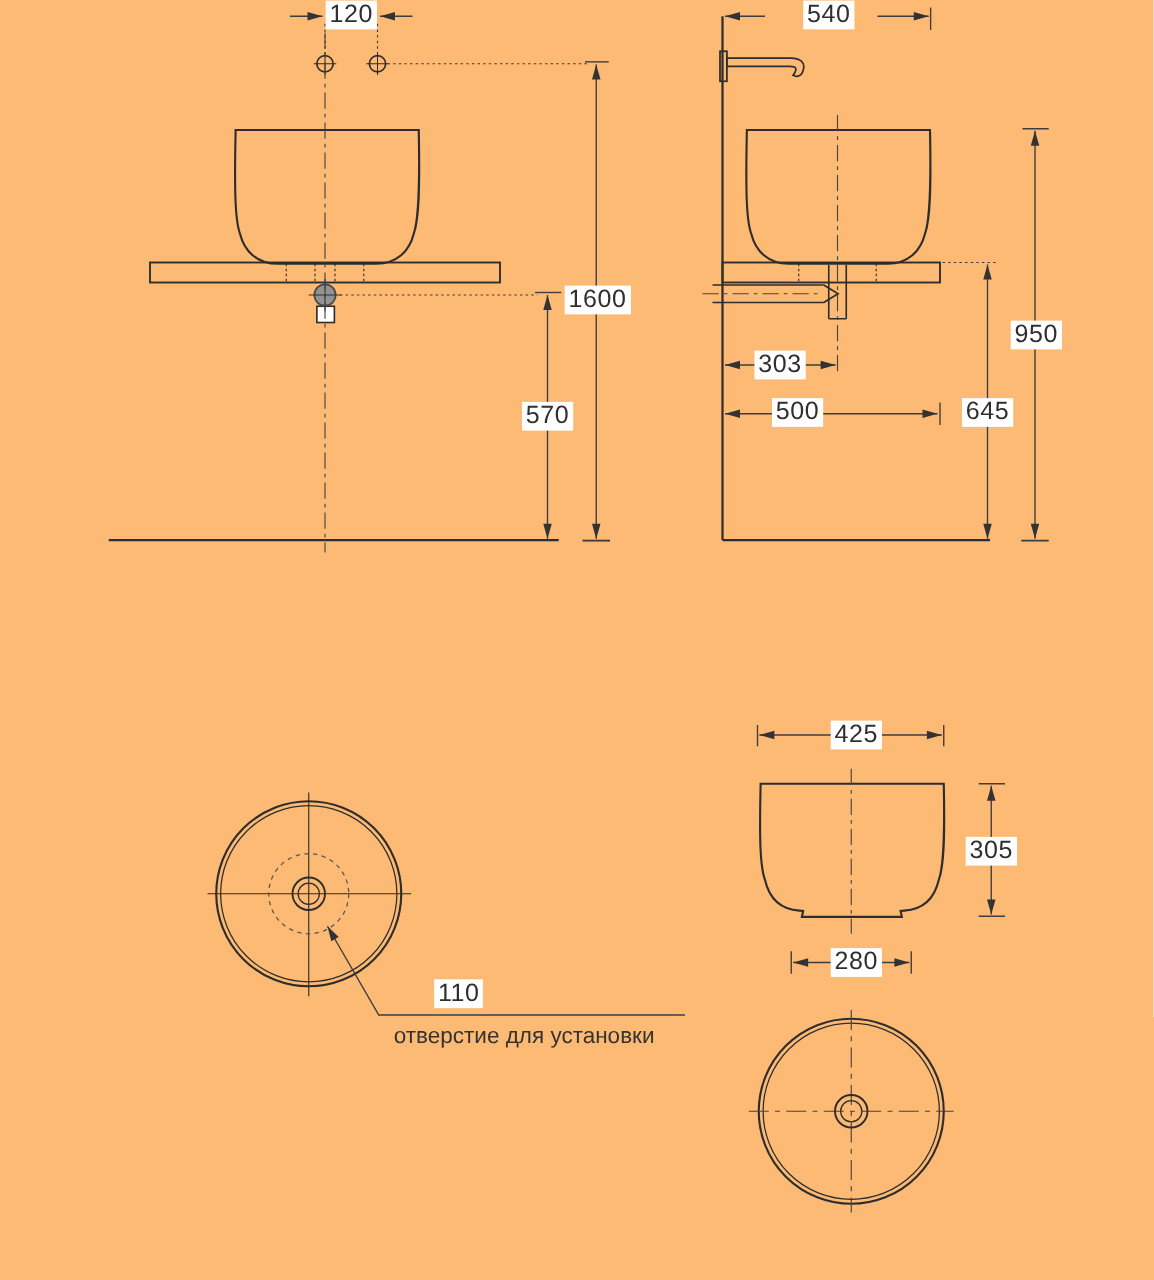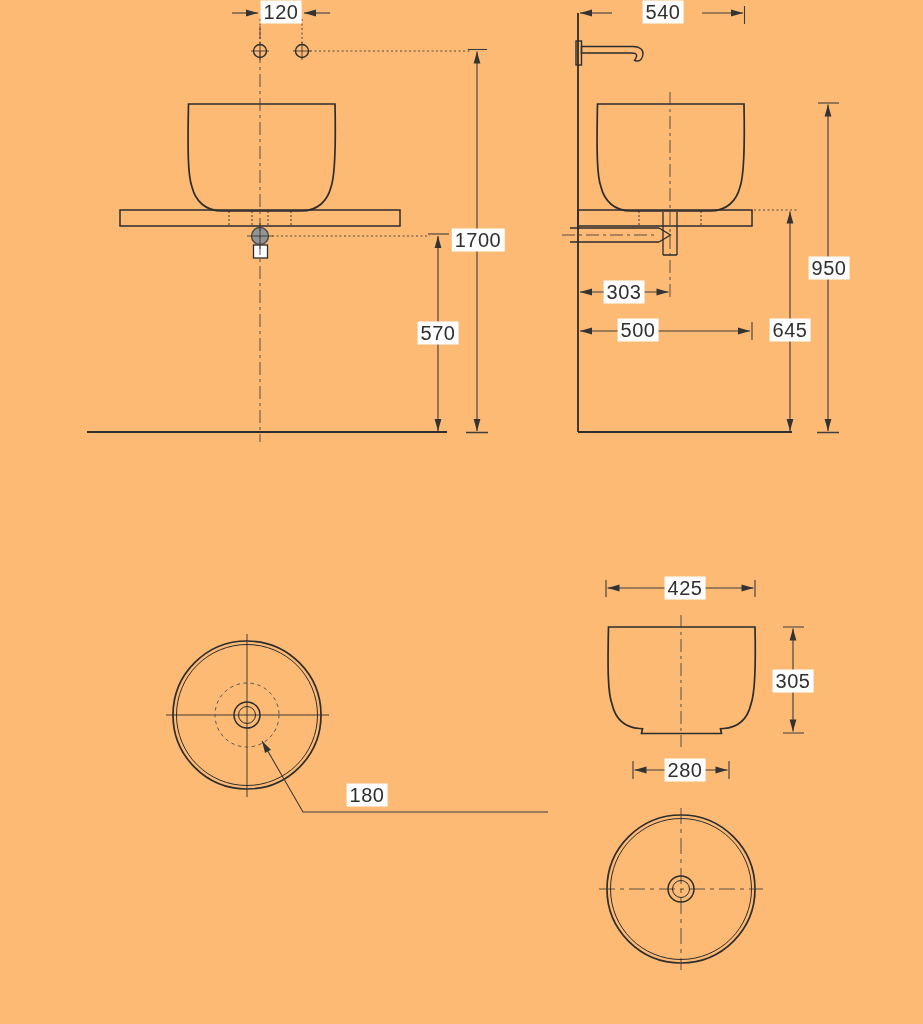--- a/index.html
+++ b/index.html
@@ -179,29 +179,30 @@
   <g stroke="#2d2d2d" fill="none">
     <circle cx="681" cy="889" r="74" stroke-width="1.7"></circle>
     <circle cx="681" cy="889" r="70.5" stroke-width="1"></circle>
     <path d="M599,889 H763 M681,808 V970" stroke="#444" stroke-width="0.9" stroke-dasharray="16,5,4,5"></path>
     <circle cx="681" cy="889" r="13" stroke-width="1.5"></circle>
     <circle cx="681" cy="889" r="8.5" stroke-width="1"></circle>
   </g>
 </svg>
 
 <span class="dim" style="left:281px;top:12px">120</span>
-<span class="dim" style="left:478px;top:240px">1700</span>
+<span class="dim" style="left:478px;top:240px">1600</span>
 <span class="dim" style="left:438px;top:333px">570</span>
 
 <span class="dim" style="left:663px;top:12px">540</span>
 <span class="dim" style="left:624px;top:292px">303</span>
 <span class="dim" style="left:638px;top:330px">500</span>
 <span class="dim" style="left:790px;top:330px">645</span>
 <span class="dim" style="left:829px;top:268px">950</span>
 
 <span class="dim" style="left:685px;top:588px">425</span>
 <span class="dim" style="left:793px;top:681px">305</span>
 <span class="dim" style="left:685px;top:770px">280</span>
 
-<span class="dim" style="left:367px;top:795px">180</span>
-
+<span class="dim" style="left:367px;top:795px">110</span>
+
+<span class="note" style="left:315px;top:818px">отверстие для установки</span>
 
 </div>
 
 </body></html>

